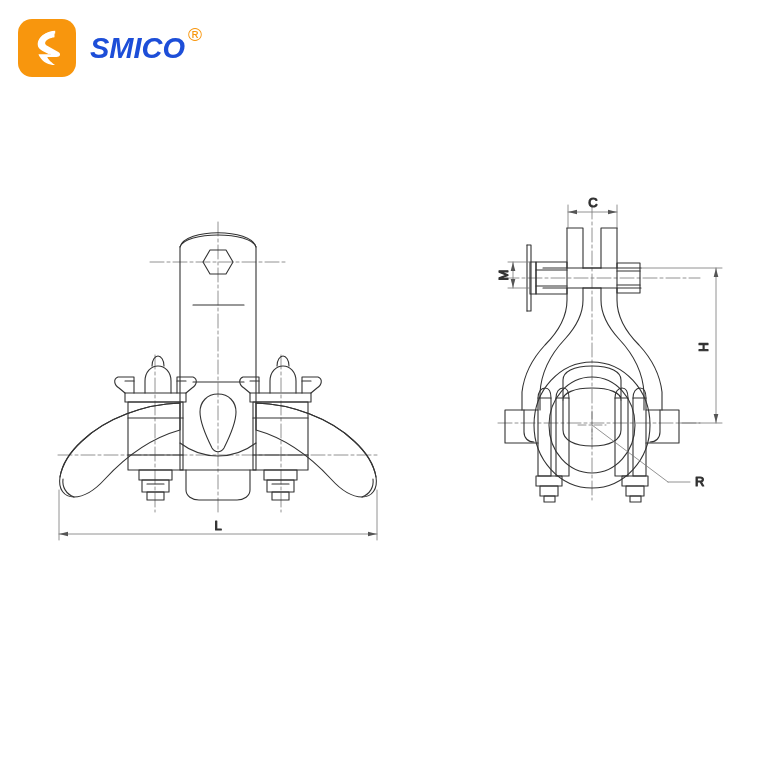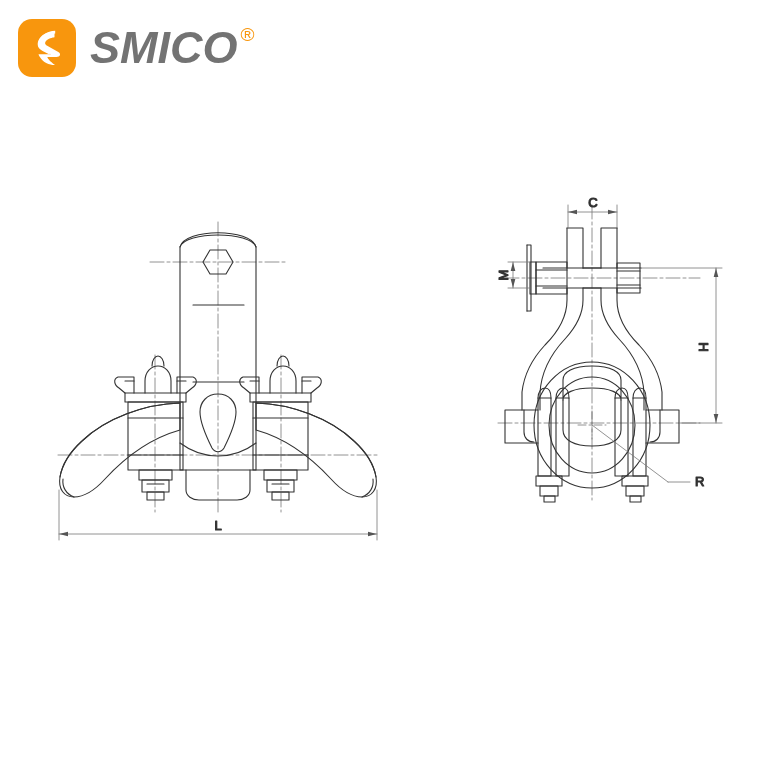--- a/index.html
+++ b/index.html
@@ -38,23 +38,23 @@
     position: relative;
     margin-left: 14px;
     display: flex;
     align-items: flex-start;
     height: 58px;
   }
   #brand-name {
     font-family: "Liberation Sans", sans-serif;
     font-style: italic;
     font-weight: bold;
-    font-size: 45px;
+    font-size: 29px;
     line-height: 58px;
-    color: #737373;
+    color: #1d4ed8;
     letter-spacing: 0px;
     white-space: nowrap;
   }
   #brand-reg {
     font-family: "Liberation Sans", sans-serif;
     font-size: 19px;
     color: #F8960D;
     line-height: 1;
     margin-top: 6px;
     margin-left: 3px;

